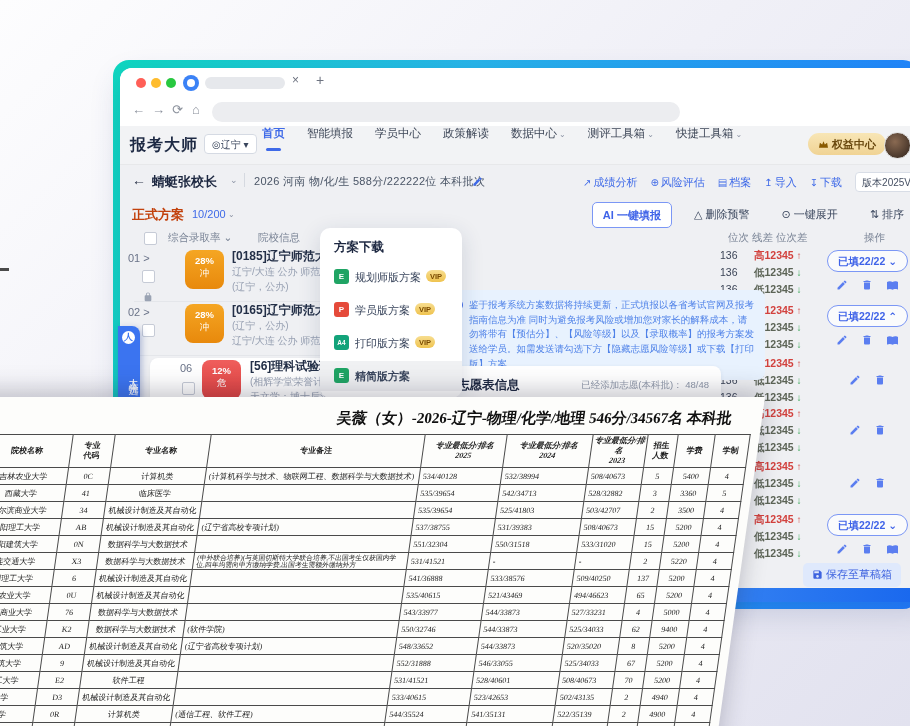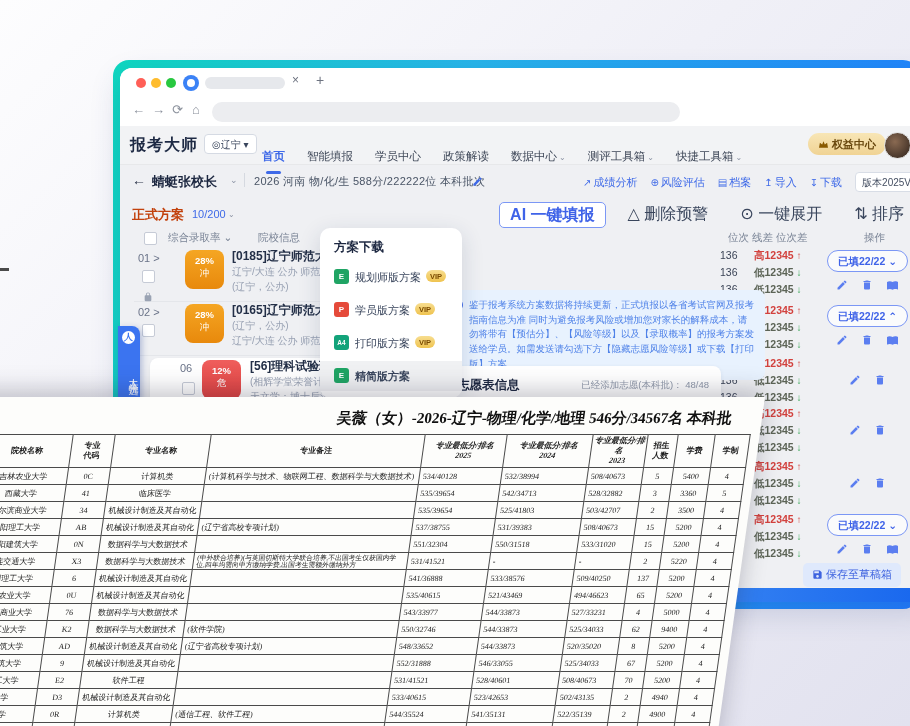--- a/index.html
+++ b/index.html
@@ -24,21 +24,21 @@
   .tab-plus{position:absolute;left:196px;top:4px;color:#6d7380;font-size:14px;}
   .urlbar{position:absolute;left:0;top:30px;width:100%;height:28px;background:#fff;}
   .nav-ic{position:absolute;top:4px;color:#8b919c;font-size:13px;}
   .url-pill{position:absolute;left:92px;top:4px;width:468px;height:20px;border-radius:10px;background:#ecedf0;}
   
   .app{position:absolute;left:0;top:58px;width:100%;height:476px;background:#eff0f3;}
   .appbar{position:absolute;left:0;top:0;width:100%;height:38px;background:#f2f3f5;border-bottom:1px solid #e7e8ea;}
   .logo{position:absolute;left:10px;top:9px;font-size:16px;font-weight:bold;color:#1e2a44;letter-spacing:1px;}
   .region{position:absolute;left:84px;top:8px;height:18px;padding:0 7px;border:1px solid #d5dae3;border-radius:4px;
           background:#fff;font-size:10px;color:#39455c;line-height:19px;}
-  .nav{position:absolute;left:142px;top:0;height:38px;display:flex;gap:22px;align-items:flex-end;}
+  .nav{position:absolute;left:142px;top:0;height:38px;display:flex;gap:22px;align-items:flex-start;}
   .nav-item{font-size:11.5px;color:#3d4657;position:relative;white-space:nowrap;cursor:default;}
   .nav-item.active{color:#3f6ae8;font-weight:bold;}
   .nav-item.active::after{content:"";position:absolute;left:4px;right:4px;bottom:-10px;height:3px;border-radius:2px;background:#3f6ae8;}
   .caret{font-size:8px;color:#8b93a4;margin-left:2px;}
   .rights{position:absolute;left:688px;top:7px;height:22px;padding:0 10px;border-radius:12px;
           background:linear-gradient(180deg,#f8e6b6,#f0d394);color:#6b4a10;font-size:11px;line-height:22px;font-weight:bold;}
   .rights svg{vertical-align:-1px;margin-right:3px;}
   .avatar{position:absolute;left:764px;top:6px;width:25px;height:25px;border-radius:50%;
           background:radial-gradient(circle at 40% 35%,#8a6a52,#4a382c 70%);border:1px solid #e0e0e0;}
   .subbar{position:absolute;left:0;top:38px;width:100%;height:34px;}
@@ -51,32 +51,32 @@
   .sub-actions{position:absolute;right:14px;top:8px;display:flex;gap:13px;align-items:center;}
   .act-link{font-size:11px;color:#3f6ae8;white-space:nowrap;}
   .act-link .ic{font-size:10px;margin-right:2px;}
   .version{height:18px;padding:0 6px;border:1px solid #d8dde6;background:#fff;border-radius:4px;
            font-size:10px;color:#454f62;line-height:19px;white-space:nowrap;}
   .actionrow{position:absolute;left:0;top:72px;width:100%;height:32px;}
   .plan-l{position:absolute;left:12px;top:8px;font-size:13px;font-weight:bold;color:#c2410c;}
   .plan-c{position:absolute;left:72px;top:10px;font-size:11px;color:#3f6ae8;}
   .plan-caret{position:absolute;left:108px;top:12px;font-size:8px;color:#8b93a4;}
   .act-btns{position:absolute;right:18px;top:4px;display:flex;gap:12px;}
-  .btn{height:24px;padding:0 10px;border-radius:5px;font-size:16px;line-height:24px;white-space:nowrap;background:transparent;color:#39455c;}
+  .btn{height:24px;padding:0 10px;border-radius:5px;font-size:11px;line-height:24px;white-space:nowrap;background:transparent;color:#39455c;}
   .btn.primary{border:1px solid #7b97f5;color:#3f63e8;background:#fff;font-weight:bold;}
   .listhead{position:absolute;left:0;top:104px;width:100%;height:18px;font-size:10.5px;color:#7a8496;}
   .lh-cb{position:absolute;left:24px;top:2px;}
   .cb{width:11px;height:11px;border:1px solid #c6cbd6;border-radius:2px;background:#fff;display:inline-block;}
   .lh-rate{position:absolute;left:48px;top:1px;}
   .lh-school{position:absolute;left:138px;top:1px;}
   .rcol-h{position:absolute;top:1px;font-size:10.5px;color:#7a8496;white-space:nowrap;}
   
   #list{position:absolute;left:0;top:122px;width:470px;height:300px;}
   .lrow{position:absolute;left:0;width:470px;}
-  .lrow .num{position:absolute;left:18px;top:4px;font-size:11px;color:#6a7388;}
+  .lrow .num{position:absolute;left:8px;top:4px;font-size:11px;color:#6a7388;}
   .lrow .cb{position:absolute;left:22px;top:22px;}
   .lrow .lock{position:absolute;left:23px;top:40px;color:#9aa3b3;}
   .badge{position:absolute;left:65px;top:2px;width:39px;height:39px;border-radius:8px;color:#fff;text-align:center;}
   .badge .pct{font-size:9.5px;font-weight:bold;margin-top:5px;}
   .badge .tag{font-size:9.5px;margin-top:1px;}
   .badge.orange{background:linear-gradient(180deg,#f5a623,#e8890c);}
   .badge.red{background:linear-gradient(180deg,#ef5e5c,#e0403f);}
   .lrow .l1{position:absolute;left:112px;top:0;font-size:12px;font-weight:bold;color:#232f47;white-space:nowrap;}
   .lrow .l2{position:absolute;left:112px;top:17px;font-size:10px;color:#98a1b3;white-space:nowrap;}
   .lrow .l3{position:absolute;left:112px;top:32px;font-size:10px;color:#98a1b3;white-space:nowrap;}

